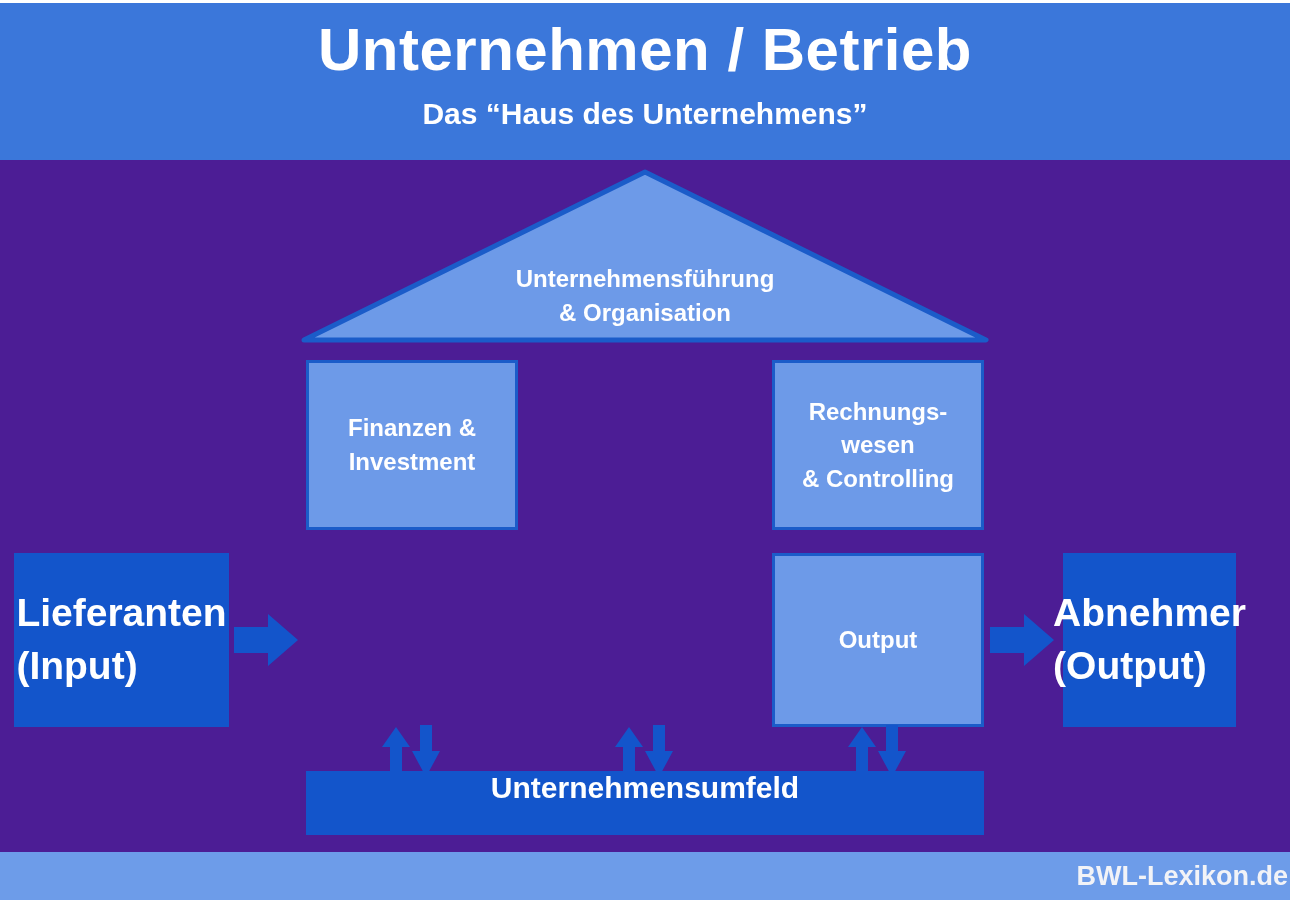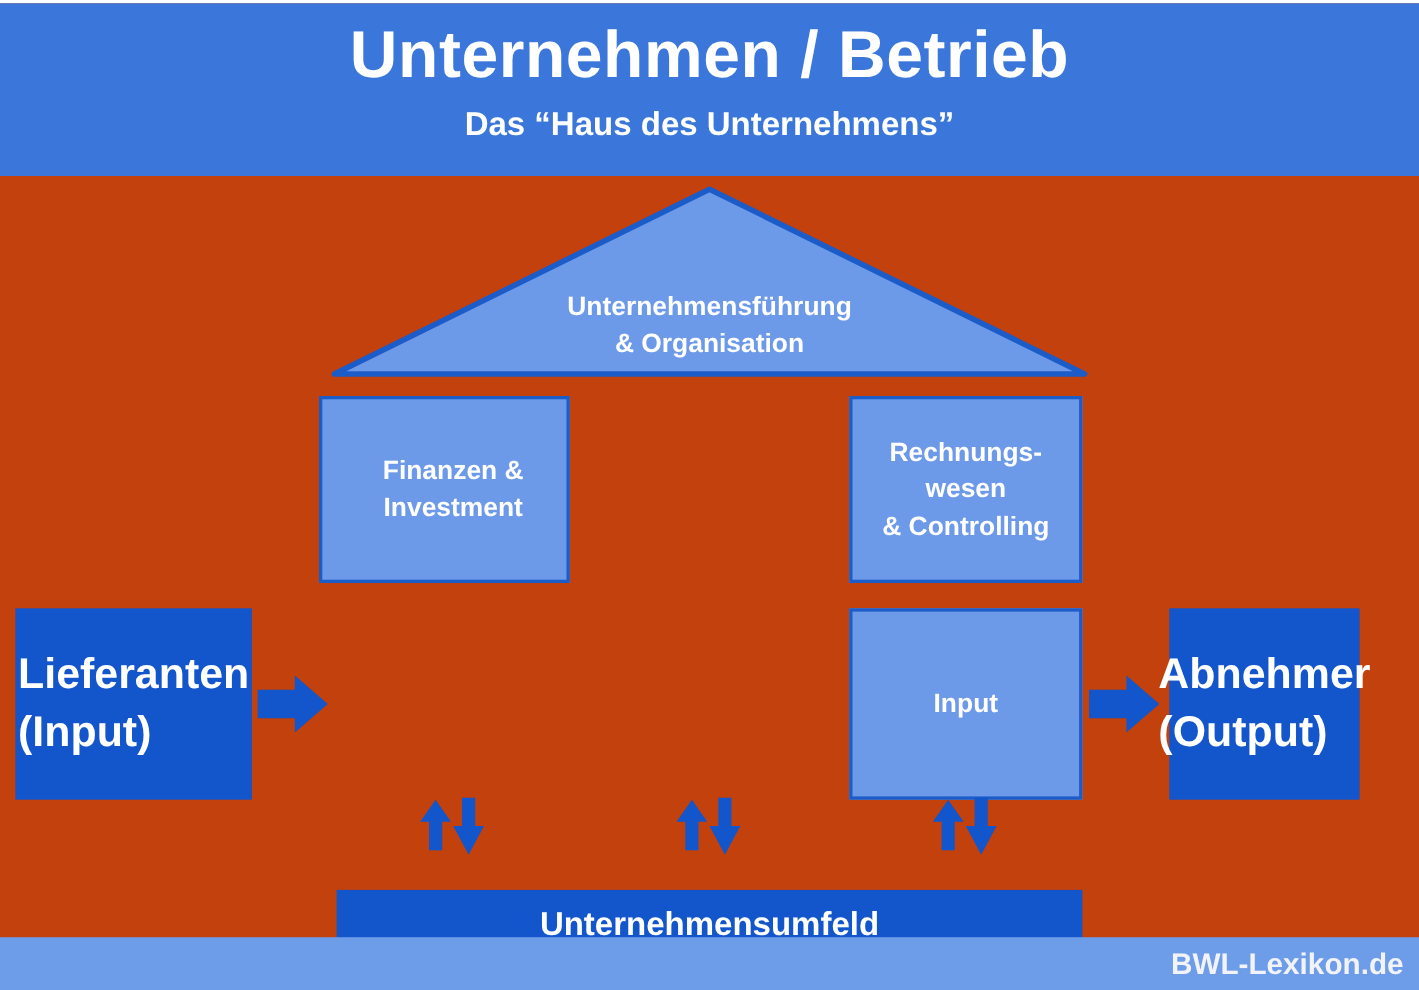--- a/index.html
+++ b/index.html
@@ -5,21 +5,21 @@
   html, body {
     margin: 0;
     padding: 0;
     background: #000000;
     font-family: "Liberation Sans", sans-serif;
   }
   #stage {
     position: relative;
     width: 1290px;
     height: 900px;
-    background: #c2410c;
+    background: #4c1d95;
     overflow: hidden;
   }
   .abs { position: absolute; }
 
   
   #top-strip {
     left: 0; top: 0; width: 1290px; height: 3px;
     background: #ffffff;
   }
 
@@ -65,21 +65,21 @@
     font-weight: 700;
     text-align: center;
     line-height: 1.4;
     display: flex;
     align-items: center;
     justify-content: center;
     white-space: pre-line;
   }
   .room.upper { top: 360px; height: 164px; }
   .room.lower { top: 553px; height: 168px; }
-  .col1 { left: 290px; padding-left: 16px; }
+  .col1 { left: 306px; }
   .col2 { left: 539px; }
   .col3 { left: 772px; }
 
   
   .edge-box {
     top: 553px; height: 174px;
     background: #1355cb;
     color: #ffffff;
     font-size: 39px;
     font-weight: 700;
@@ -98,42 +98,41 @@
   #output-arrow { left: 990px; top: 612px; }
 
   
   .pair { top: 725px; width: 64px; height: 54px; }
   #pair-1 { left: 380px; }
   #pair-2 { left: 613px; }
   #pair-3 { left: 846px; }
 
   
   #environment-bar {
-    left: 306px; top: 809px; width: 678px; height: 64px;
+    left: 306px; top: 771px; width: 678px; height: 64px;
     background: #1355cb;
     color: #ffffff;
     font-size: 30px;
     font-weight: 700;
     display: flex;
-    align-items: center;
     justify-content: center;
   }
 
   
   #footer {
     left: 0; top: 852px; width: 1290px; height: 48px;
     background: #6d9ce9;
     color: #f2f3f7;
     font-size: 27px;
     font-weight: 700;
     display: flex;
     align-items: center;
     justify-content: flex-end;
     box-sizing: border-box;
-    padding-right: 14px;
+    padding-right: 2px;
   }
 </style>
 </head>
 <body>
 
 <div id="stage">
 
   <div id="top-strip" class="abs"></div>
 
   <div id="header" class="abs">
@@ -146,21 +145,21 @@
   </svg>
   <div id="roof-label" class="abs">Unternehmensführung
 &amp; Organisation</div>
 
   <div class="abs room upper col1">Finanzen &amp;
 Investment</div>
   <div class="abs room upper col3">Rechnungs-
 wesen
 &amp; Controlling</div>
 
-  <div class="abs room lower col3">Input</div>
+  <div class="abs room lower col3">Output</div>
 
   <div id="input-box" class="abs edge-box">Lieferanten
 (Input)</div>
   <div id="output-box" class="abs edge-box">Abnehmer
 (Output)</div>
 
   <svg id="input-arrow" class="abs" width="64" height="56" viewBox="0 0 64 56">
     <polygon points="0,15 34,15 34,2 64,28 34,54 34,41 0,41" fill="#1355cb"></polygon>
   </svg>
   <svg id="output-arrow" class="abs" width="64" height="56" viewBox="0 0 64 56">

